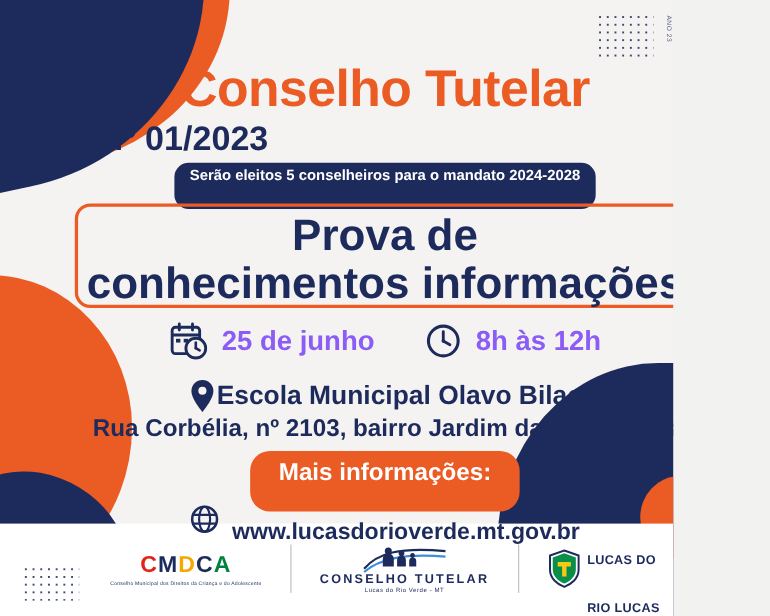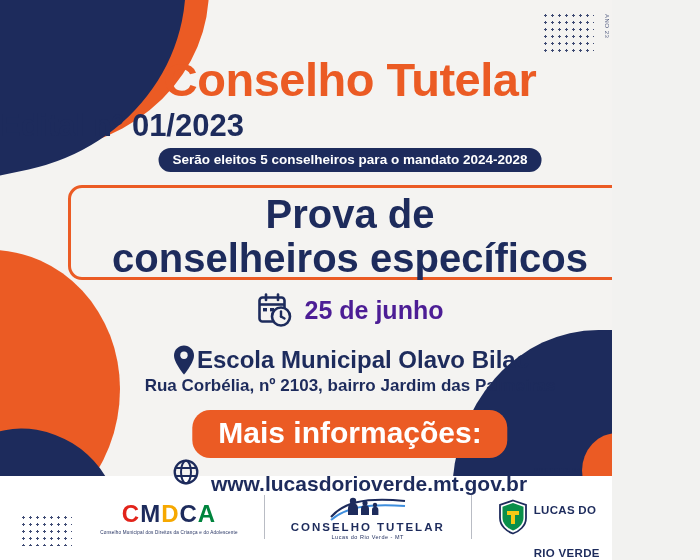--- a/index.html
+++ b/index.html
@@ -141,21 +141,21 @@
   }
   .banner-mandate {
     position: absolute;
     top: 148px;
     left: 50%;
     transform: translateX(-50%);
     background: #1d2b5c;
     color: #ffffff;
     font-size: 13.5px;
     font-weight: bold;
-    padding: 4px 14px 5px;
+    padding: 4px 14px 23px;
     border-radius: 13px;
     white-space: nowrap;
   }
 
   .exam-box {
     position: absolute;
     top: 185px;
     left: 68px;
     width: 566px;
     height: 95px;
@@ -188,21 +188,21 @@
     gap: 46px;
   }
   .info-item {
     display: flex;
     align-items: center;
     gap: 12px;
   }
   .info-item .txt {
     font-size: 25px;
     font-weight: bold;
-    color: #4c1d95;
+    color: #8b5cf6;
   }
 
   .place-row {
     position: absolute;
     top: 344px;
     left: 0;
     right: 0;
     display: flex;
     justify-content: center;
     align-items: center;
@@ -212,35 +212,35 @@
     font-size: 24px;
     font-weight: bold;
     color: #1d2b5c;
   }
   .address {
     position: absolute;
     top: 376px;
     left: 0;
     right: 0;
     text-align: center;
-    font-size: 17px;
+    font-size: 22px;
     font-weight: bold;
     color: #1d2b5c;
   }
 
   .more-info {
     position: absolute;
     top: 410px;
     left: 50%;
     transform: translateX(-50%);
     background: #eb5b24;
     color: #ffffff;
-    font-size: 30px;
-    font-weight: bold;
-    padding: 6px 26px 8px;
+    font-size: 22px;
+    font-weight: bold;
+    padding: 6px 26px 23px;
     border-radius: 18px;
     white-space: nowrap;
   }
 
   .site-row {
     position: absolute;
     top: 448px;
     left: 0;
     right: 0;
     display: flex;
@@ -267,21 +267,21 @@
     align-items: center;
     gap: 26px;
   }
   .logo {
     display: flex;
     flex-direction: column;
     align-items: center;
     justify-content: center;
   }
   .cmdca-word {
-    font-size: 24px;
+    font-size: 21px;
     font-weight: bold;
     letter-spacing: 1px;
     color: #1d2b5c;
   }
   .cmdca-word .c1 { color: #e2231a; }
   .cmdca-word .c2 { color: #1d2b5c; }
   .cmdca-word .c3 { color: #f6a800; }
   .cmdca-word .c4 { color: #1d2b5c; }
   .cmdca-word .c5 { color: #00843d; }
   .cmdca-sub {
@@ -355,41 +355,52 @@
 
   <div class="content">
 
     <div class="title-main">Conselho Tutelar</div>
     <div class="title-sub">Edital nº 01/2023</div>
     <div class="banner-mandate">Serão eleitos 5 conselheiros para o mandato 2024-2028</div>
 
     <div class="exam-box"></div>
     <div class="exam-text">
       <span class="l1">Prova de</span>
-      <span class="l2">conselheiros específicos</span>
+      <span class="l2">conhecimentos informações</span>
     </div>
 
     <div class="info-row">
       <div class="info-item">
         <span>
           <svg width="36" height="36" viewBox="0 0 36 36">
             <rect x="2.5" y="5.5" width="25" height="24" rx="3" fill="none" stroke="#1d2b5c" stroke-width="2.6"></rect>
             <line x1="2.5" y1="12.5" x2="27.5" y2="12.5" stroke="#1d2b5c" stroke-width="2.6"></line>
             <line x1="9" y1="2.5" x2="9" y2="8" stroke="#1d2b5c" stroke-width="2.6" stroke-linecap="round"></line>
             <line x1="21" y1="2.5" x2="21" y2="8" stroke="#1d2b5c" stroke-width="2.6" stroke-linecap="round"></line>
             <rect x="6" y="16" width="4" height="3.4" fill="#1d2b5c"></rect>
             <rect x="13" y="16" width="4" height="3.4" fill="#1d2b5c"></rect>
             <circle cx="24" cy="24.5" r="9" fill="#f4f3f1" stroke="#1d2b5c" stroke-width="2.6"></circle>
             <line x1="24" y1="19.5" x2="24" y2="24.5" stroke="#1d2b5c" stroke-width="2.4" stroke-linecap="round"></line>
             <line x1="24" y1="24.5" x2="27.5" y2="26.5" stroke="#1d2b5c" stroke-width="2.4" stroke-linecap="round"></line>
           </svg>
         </span>
         <span class="txt">25 de junho</span>
       </div>
 
+      <div class="info-item">
+        <span>
+          <svg width="34" height="34" viewBox="0 0 34 34">
+            <circle cx="17" cy="17" r="13.5" fill="none" stroke="#1d2b5c" stroke-width="2.8"></circle>
+            <line x1="17" y1="8.5" x2="17" y2="17" stroke="#1d2b5c" stroke-width="2.6" stroke-linecap="round"></line>
+            <line x1="17" y1="17" x2="23" y2="20.5" stroke="#1d2b5c" stroke-width="2.6" stroke-linecap="round"></line>
+            <circle cx="17" cy="17" r="1.6" fill="#1d2b5c"></circle>
+          </svg>
+        </span>
+        <span class="txt">8h às 12h</span>
+      </div>
     </div>
 
     <div class="place-row">
       <span>
         <svg width="26" height="32" viewBox="0 0 26 32">
           <path d="M13 1.5c-5.5 0-10 4.4-10 9.9 0 7.3 10 19.1 10 19.1s10-11.8 10-19.1c0-5.5-4.5-9.9-10-9.9z" fill="#1d2b5c"></path>
           <circle cx="13" cy="11.2" r="3.7" fill="#f4f3f1"></circle>
         </svg>
       </span>
       <span class="txt">Escola Municipal Olavo Bilac</span>
@@ -445,21 +456,21 @@
         <span class="pref-shield">
           <svg width="30" height="36" viewBox="0 0 30 36">
             <path d="M15 1.5 L28 6 v13 c0 8-7 13.5-13 15.5C9 32.5 2 27 2 19 V6z" fill="#ffffff" stroke="#1d2b5c" stroke-width="1.8"></path>
             <path d="M15 4 L25.5 7.8 v11 c0 6.6-5.8 11-10.5 12.7C10.3 29.8 4.5 25.4 4.5 18.8 v-11z" fill="#0a8f4a"></path>
             <path d="M9 12 h12 v4 h-4 v9 h-4 v-9 H9z" fill="#f6c915"></path>
           </svg>
         </span>
         <div class="pref-txt">
           <div class="pref-small">PREFEITURA</div>
           <div class="pref-big">LUCAS DO</div>
-          <div class="pref-big">RIO VERDE</div>
+          <div class="pref-big">RIO LUCAS</div>
           <div class="pref-tag">Cidade de Oportunidades</div>
         </div>
       </div>
 
     </div>
 
   </div>
 </div>
 
 </body></html>

